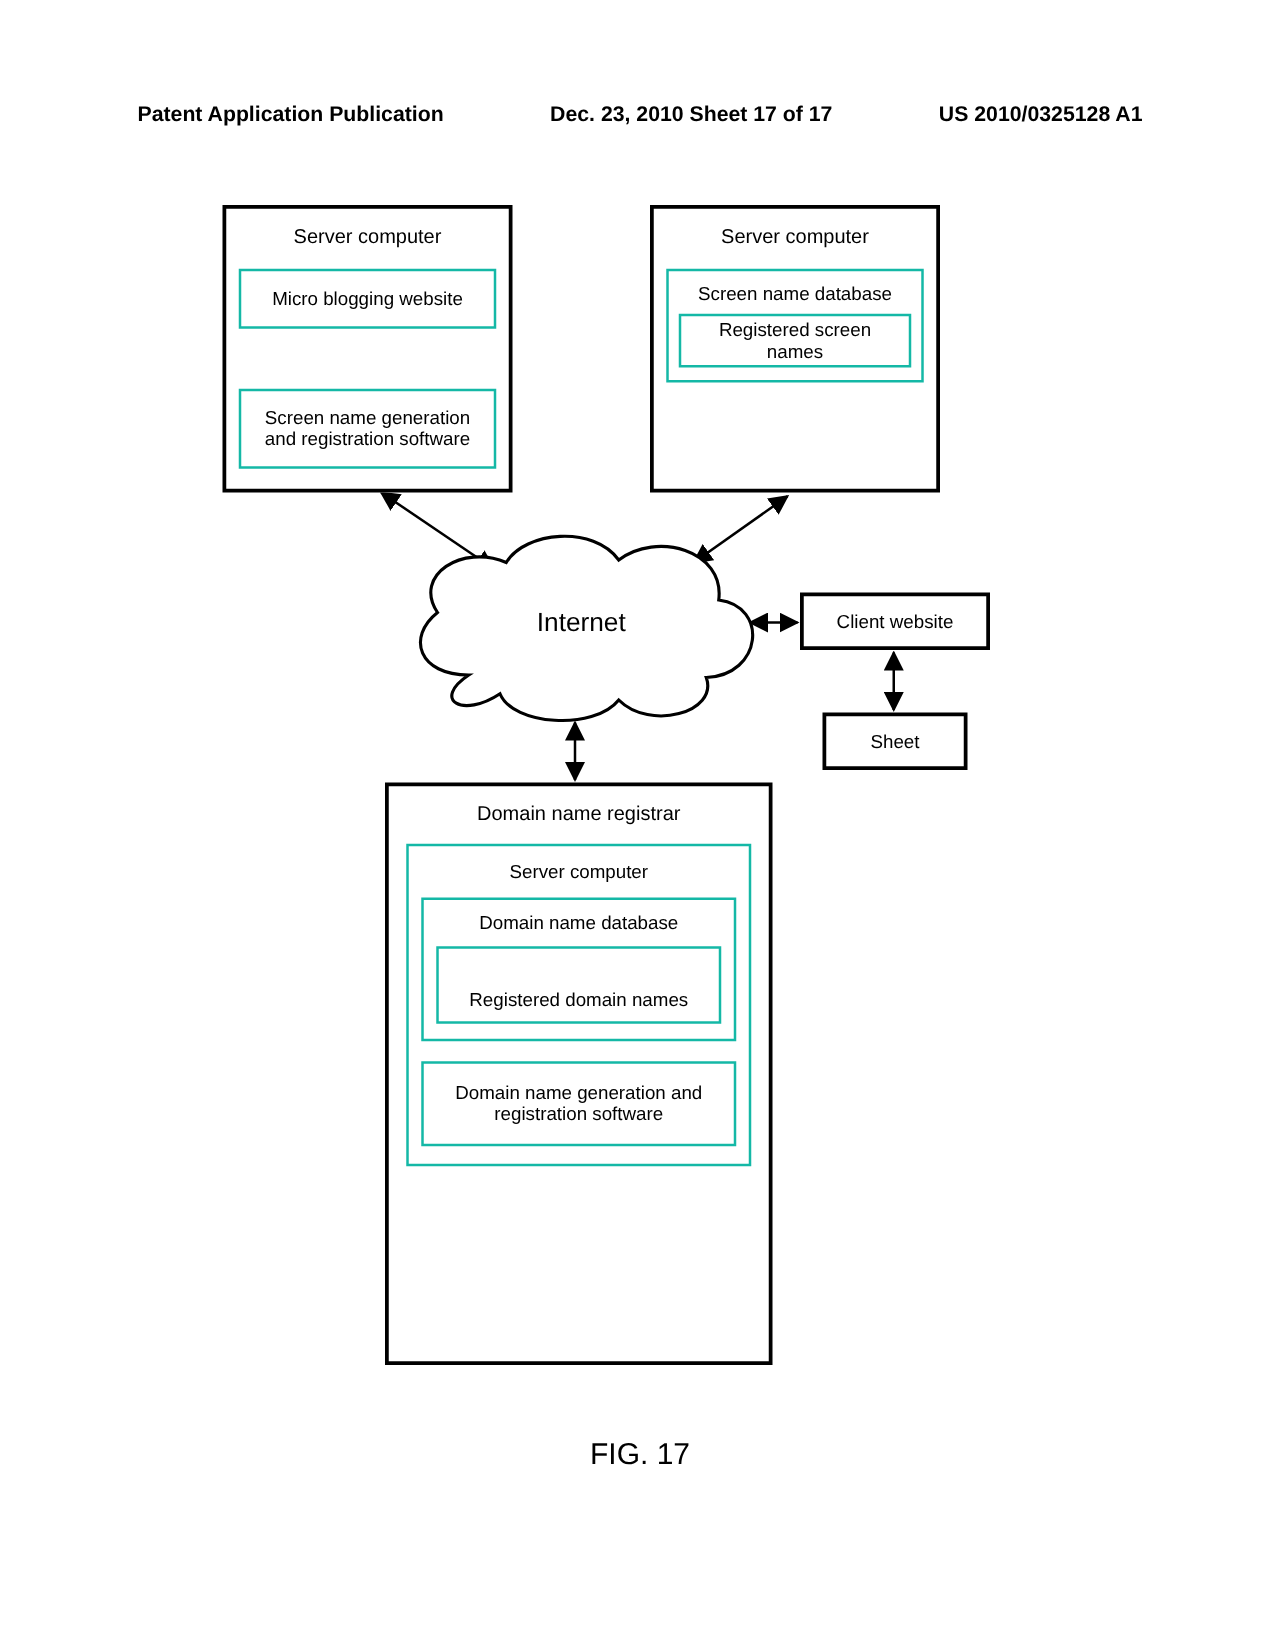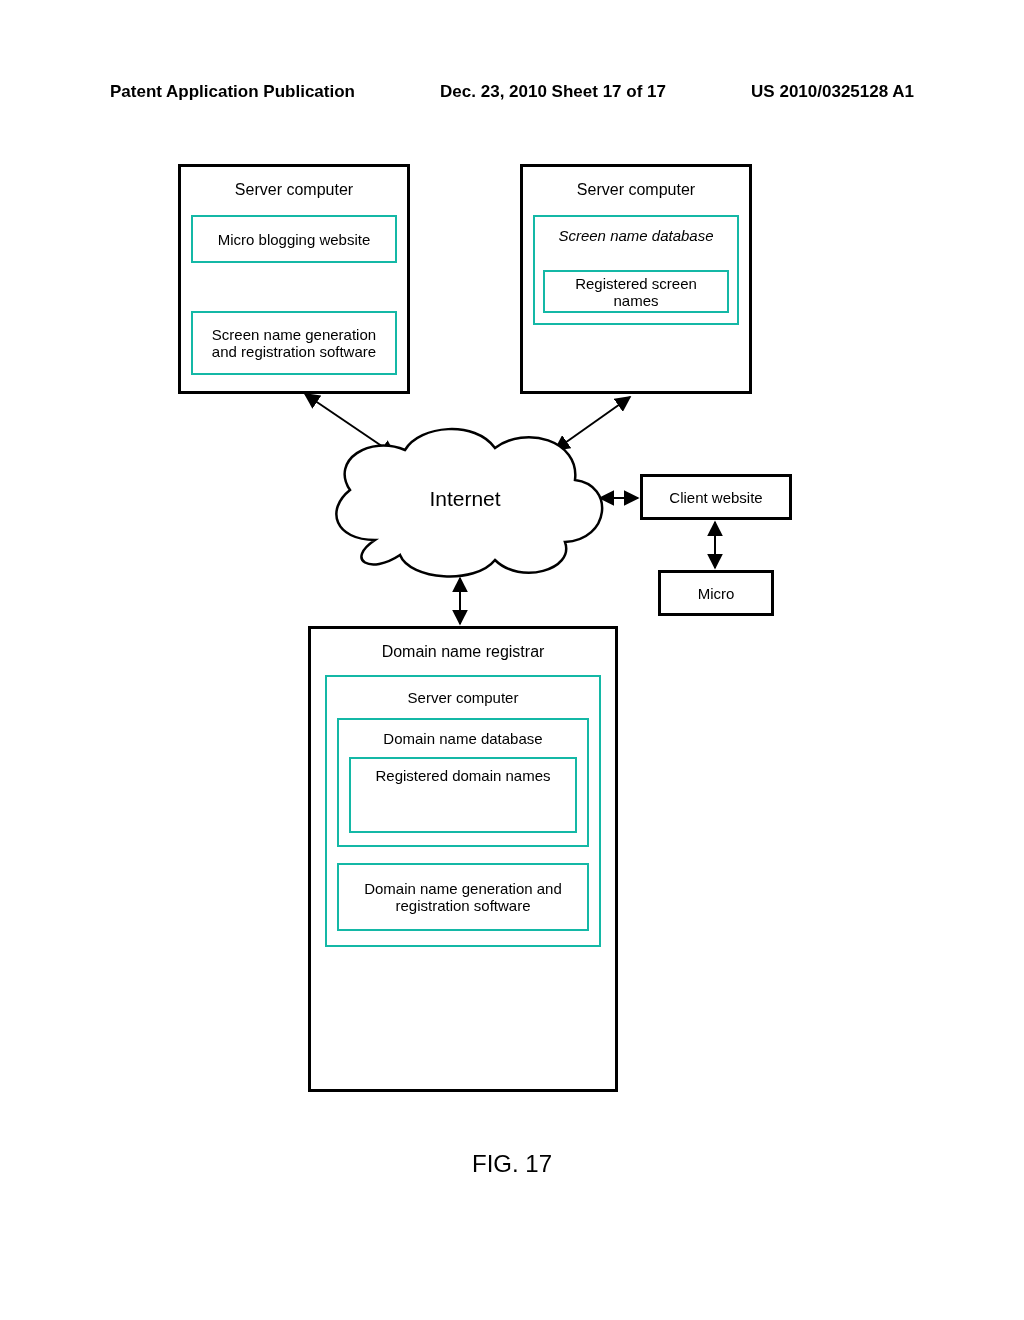--- a/index.html
+++ b/index.html
@@ -104,44 +104,44 @@
     </div>
     <div style="height:12px;"></div>
     <div class="inner" style="height:64px; display:flex; align-items:center; justify-content:flex-end;margin-top:36px;">
       <span>Screen name generation and registration software</span>
     </div>
   </div>
 
   <div class="box" style="left:520px; top:164px; width:232px; height:230px; padding:14px 10px 10px;">
     <div style="margin-bottom:16px; font-size:16px;">Server computer</div>
     <div class="inner" style="padding:10px 8px 10px;">
-      <div style="margin-bottom:26px;font-style:italic;">Screen name database</div>
+      <div style="margin-bottom:7px;">Screen name database</div>
       <div class="inner" style="height:43px; display:flex; align-items:center; justify-content:center;">
         <span>Registered screen names</span>
       </div>
     </div>
   </div>
 
   <div class="box" style="left:640px; top:474px; width:152px; height:46px; display:flex; align-items:center; justify-content:center;">
     <span>Client website</span>
   </div>
 
   <div class="box" style="left:658px; top:570px; width:116px; height:46px; display:flex; align-items:center; justify-content:center;">
-    <span>Micro</span>
+    <span>Sheet</span>
   </div>
 
   <div class="box" style="left:308px; top:626px; width:310px; height:466px; padding:14px 14px;">
     <div style="margin-bottom:14px; font-size:16px;">Domain name registrar</div>
 
     <div class="inner" style="padding:12px 10px 14px;">
       <div style="margin-bottom:12px;">Server computer</div>
 
       <div class="inner" style="padding:10px 10px 12px;">
         <div style="margin-bottom:10px;">Domain name database</div>
-        <div class="inner" style="height:76px; display:flex; align-items:flex-start; justify-content:center;">
+        <div class="inner" style="height:62px; display:flex; align-items:flex-end; justify-content:center;">
           <span>Registered domain names</span>
         </div>
       </div>
 
       <div style="height:16px;"></div>
 
       <div class="inner" style="height:68px; display:flex; align-items:center; justify-content:center;">
         <span>Domain name generation and registration software</span>
       </div>
     </div>

